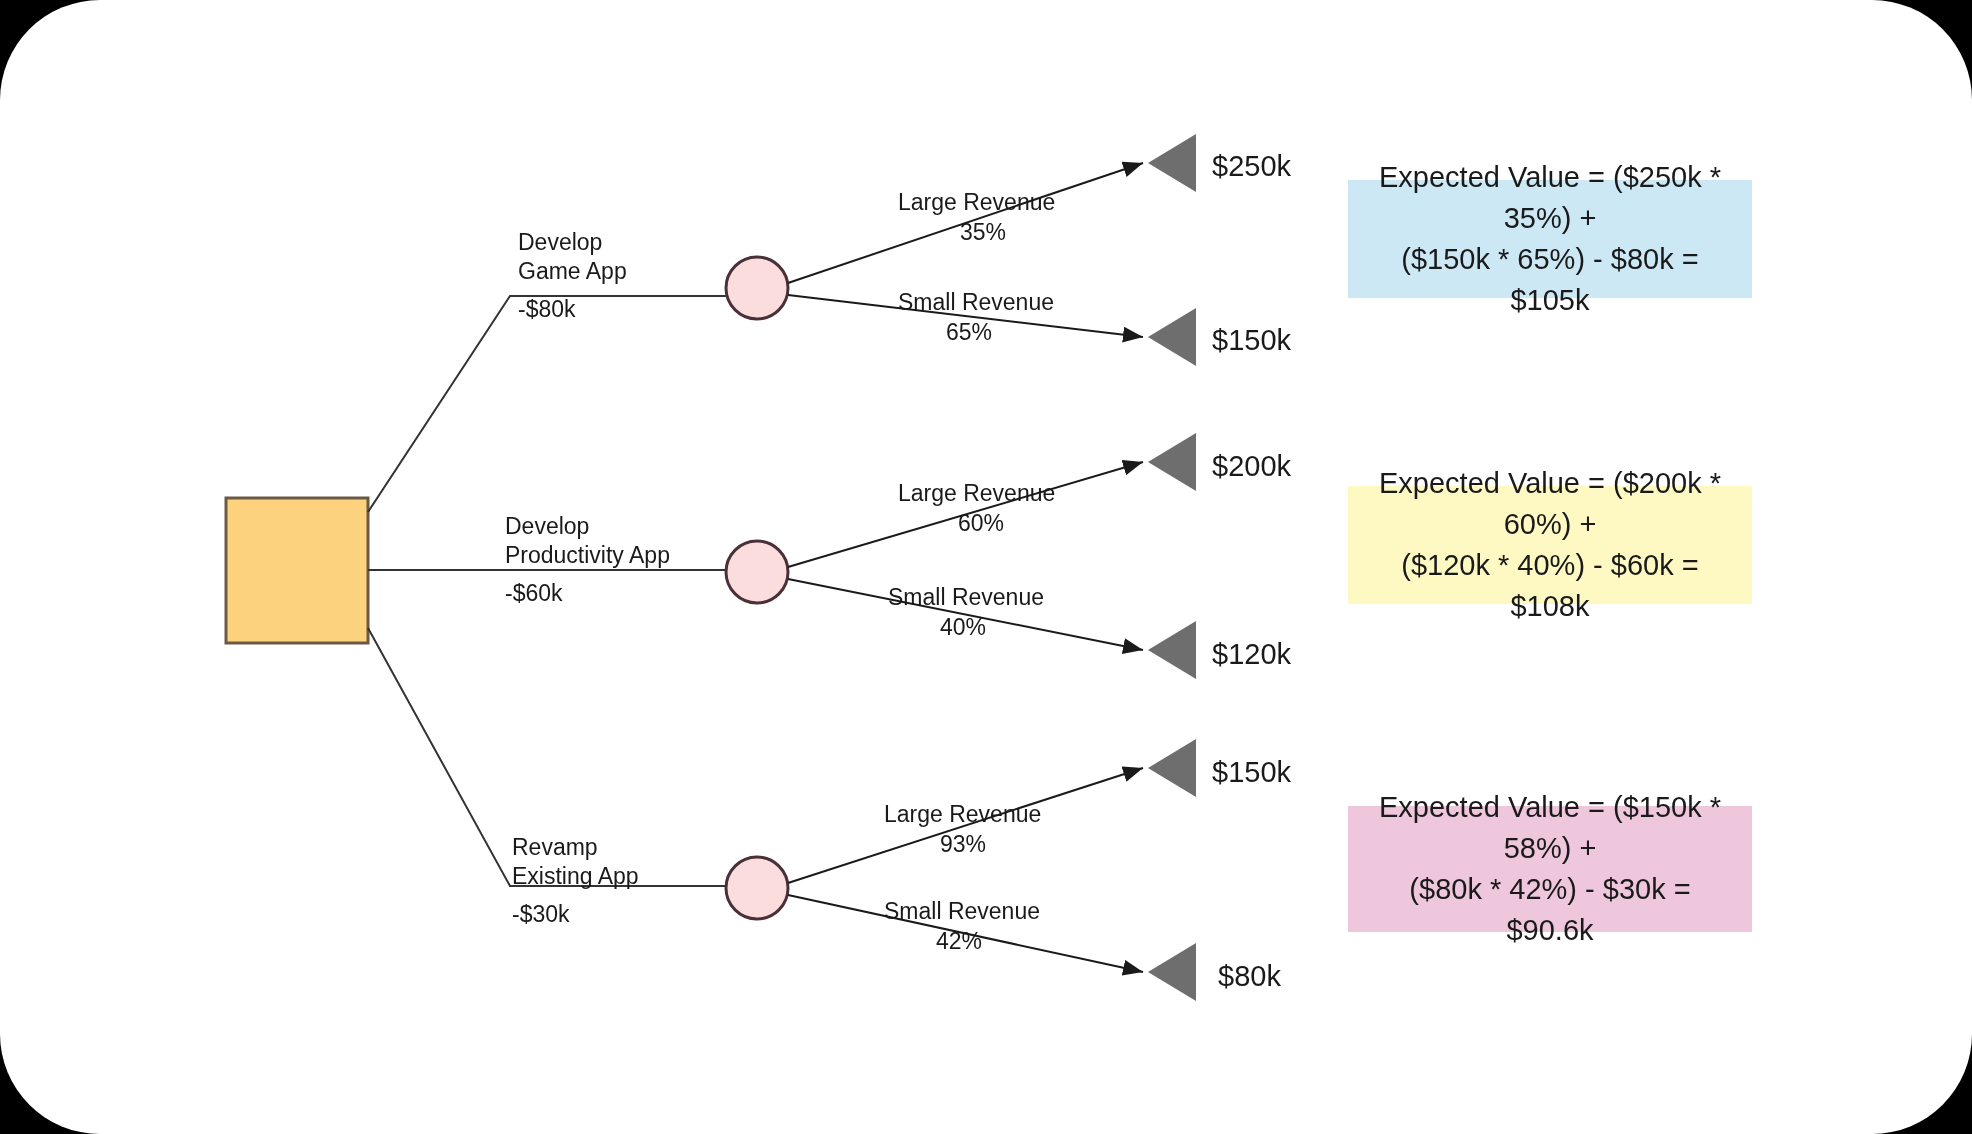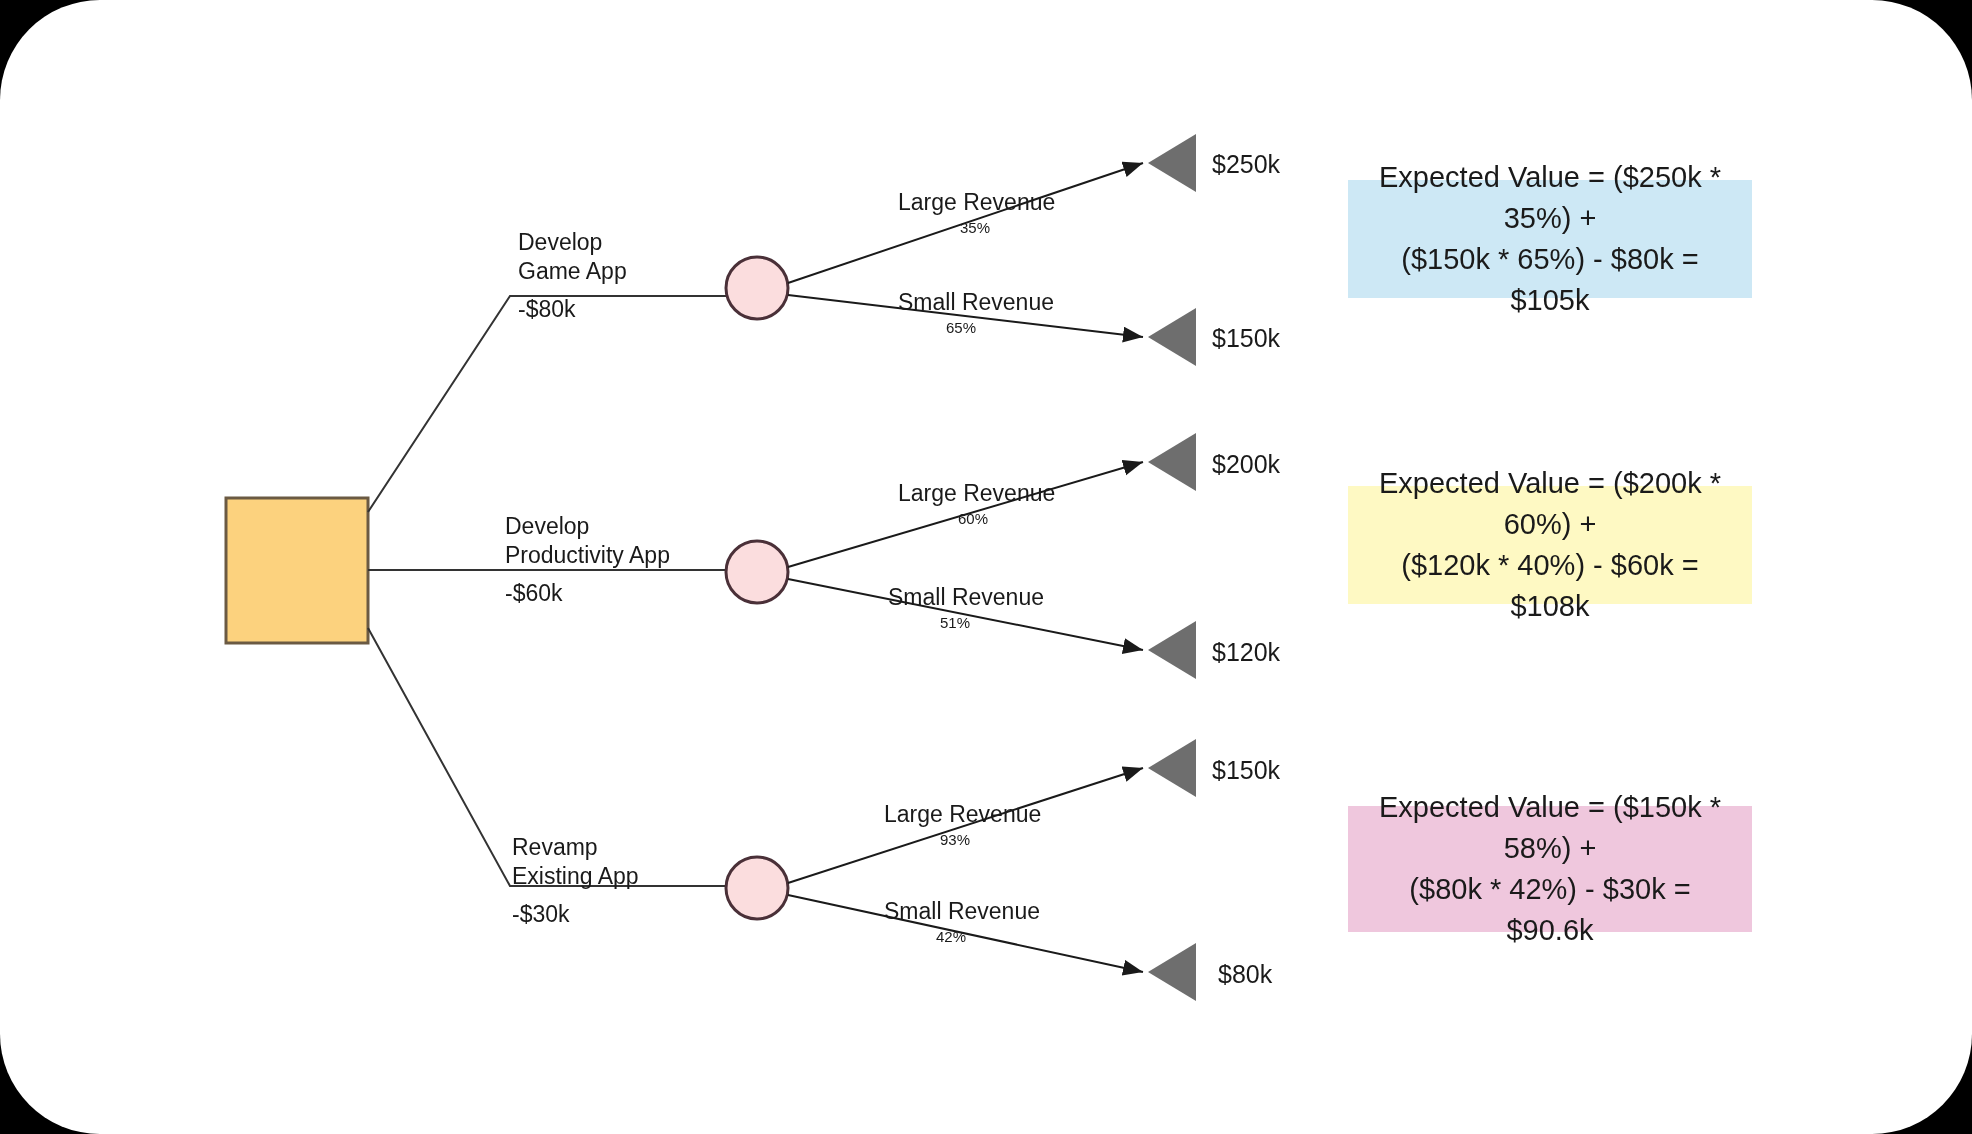--- a/index.html
+++ b/index.html
@@ -44,25 +44,25 @@
   }
   .branch-cost {
     font-size: 23px;
     text-align: left;
   }
   .event-label {
     font-size: 23px;
     text-align: center;
   }
   .event-prob {
-    font-size: 15px;
+    font-size: 23px;
     text-align: center;
   }
   .payoff-label {
-    font-size: 25px;
+    font-size: 29px;
     text-align: left;
   }
   .ev-box {
     position: absolute;
     display: flex;
     align-items: center;
     justify-content: center;
     text-align: center;
     font-size: 29px;
     color: #1a1a1a;
@@ -132,21 +132,21 @@
   <div class="diagram-text branch-label" style="left:505px; top:512px;">
     <div>Develop</div>
     <div>Productivity App</div>
   </div>
   <div class="diagram-text branch-cost" style="left:505px; top:579px;">-$60k</div>
 
   <div class="diagram-text event-label" style="left:898px; top:479px;">Large Revenue</div>
   <div class="diagram-text event-prob" style="left:958px; top:509px;">60%</div>
 
   <div class="diagram-text event-label" style="left:888px; top:583px;">Small Revenue</div>
-  <div class="diagram-text event-prob" style="left:940px; top:613px;">51%</div>
+  <div class="diagram-text event-prob" style="left:940px; top:613px;">40%</div>
 
   <div class="diagram-text payoff-label" style="left:1212px; top:448px;">$200k</div>
   <div class="diagram-text payoff-label" style="left:1212px; top:636px;">$120k</div>
 
   <div class="diagram-text branch-label" style="left:512px; top:833px;">
     <div>Revamp</div>
     <div>Existing App</div>
   </div>
   <div class="diagram-text branch-cost" style="left:512px; top:900px;">-$30k</div>
 

